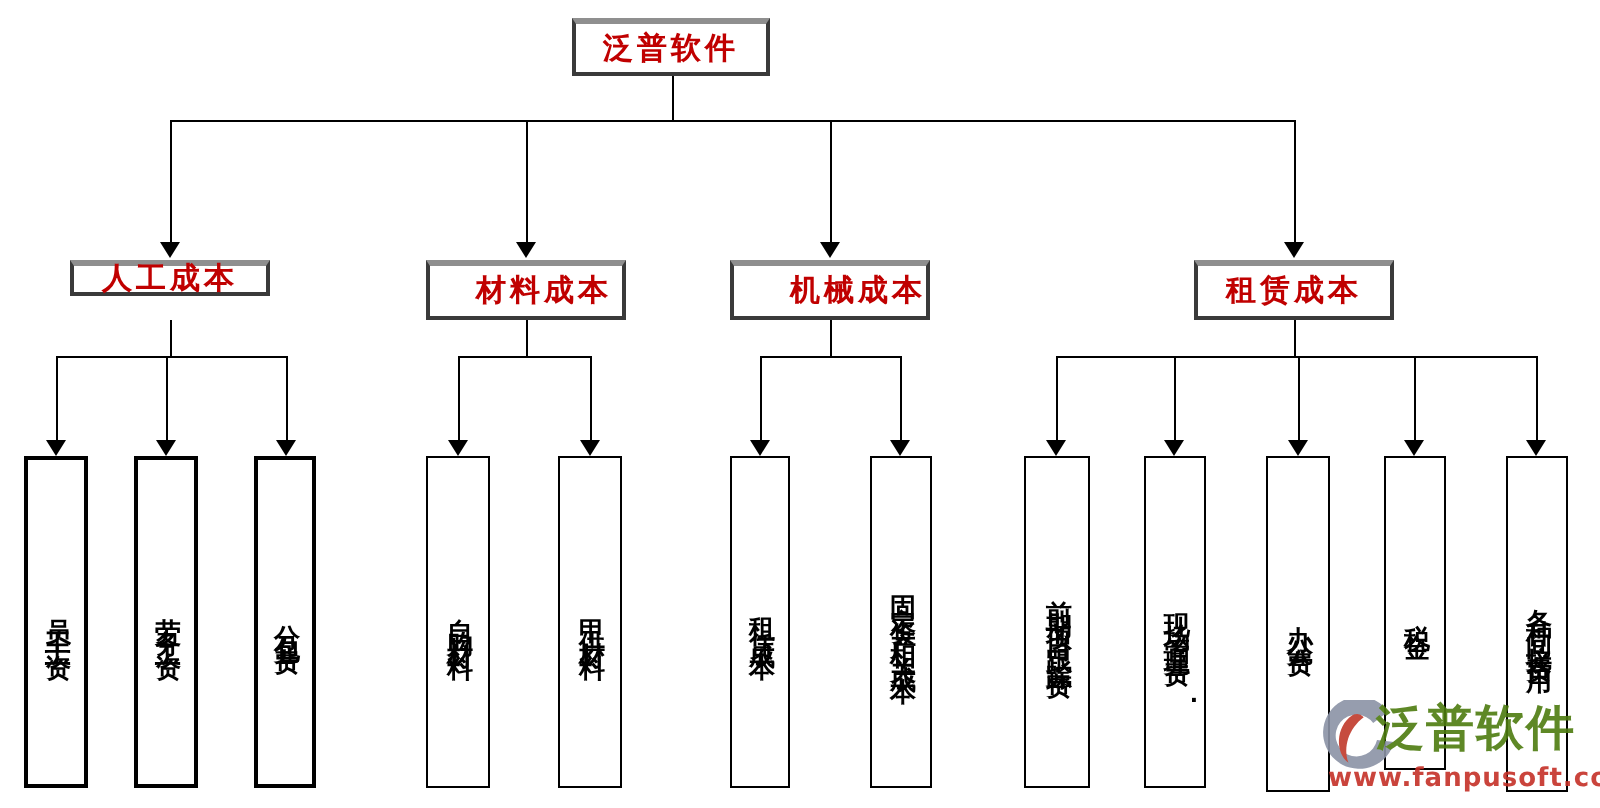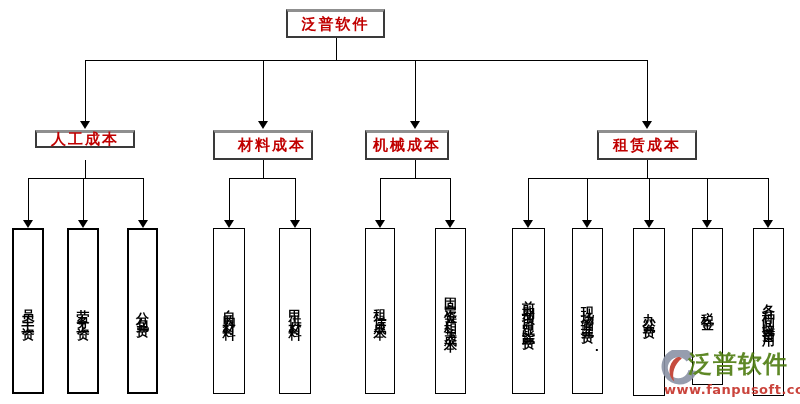--- a/index.html
+++ b/index.html
@@ -62,21 +62,21 @@
   <div class="arrow" style="left:410px;top:121px;"></div>
   <div class="line" style="left:647px;top:60px;width:1px;height:62px;"></div>
   <div class="arrow" style="left:642px;top:121px;"></div>
 
   <div class="node" style="left:35px;top:130px;width:100px;height:18px;">
     <span>人工成本</span>
   </div>
   <div class="node" style="left:213px;top:130px;width:100px;height:30px;padding-left:18px;">
     <span>材料成本</span>
   </div>
-  <div class="node" style="left:365px;top:130px;width:84px;height:30px;">
+  <div class="node" style="left:365px;top:130px;width:100px;height:30px;justify-content:flex-end;">
     <span>机械成本</span>
   </div>
   <div class="node" style="left:597px;top:130px;width:100px;height:30px;">
     <span>租赁成本</span>
   </div>
 
   <div class="line" style="left:85px;top:160px;width:1px;height:18px;"></div>
   <div class="line" style="left:28px;top:178px;width:115px;height:1px;"></div>
   <div class="line" style="left:28px;top:178px;width:1px;height:43px;"></div>
   <div class="arrow" style="left:23px;top:220px;"></div>

